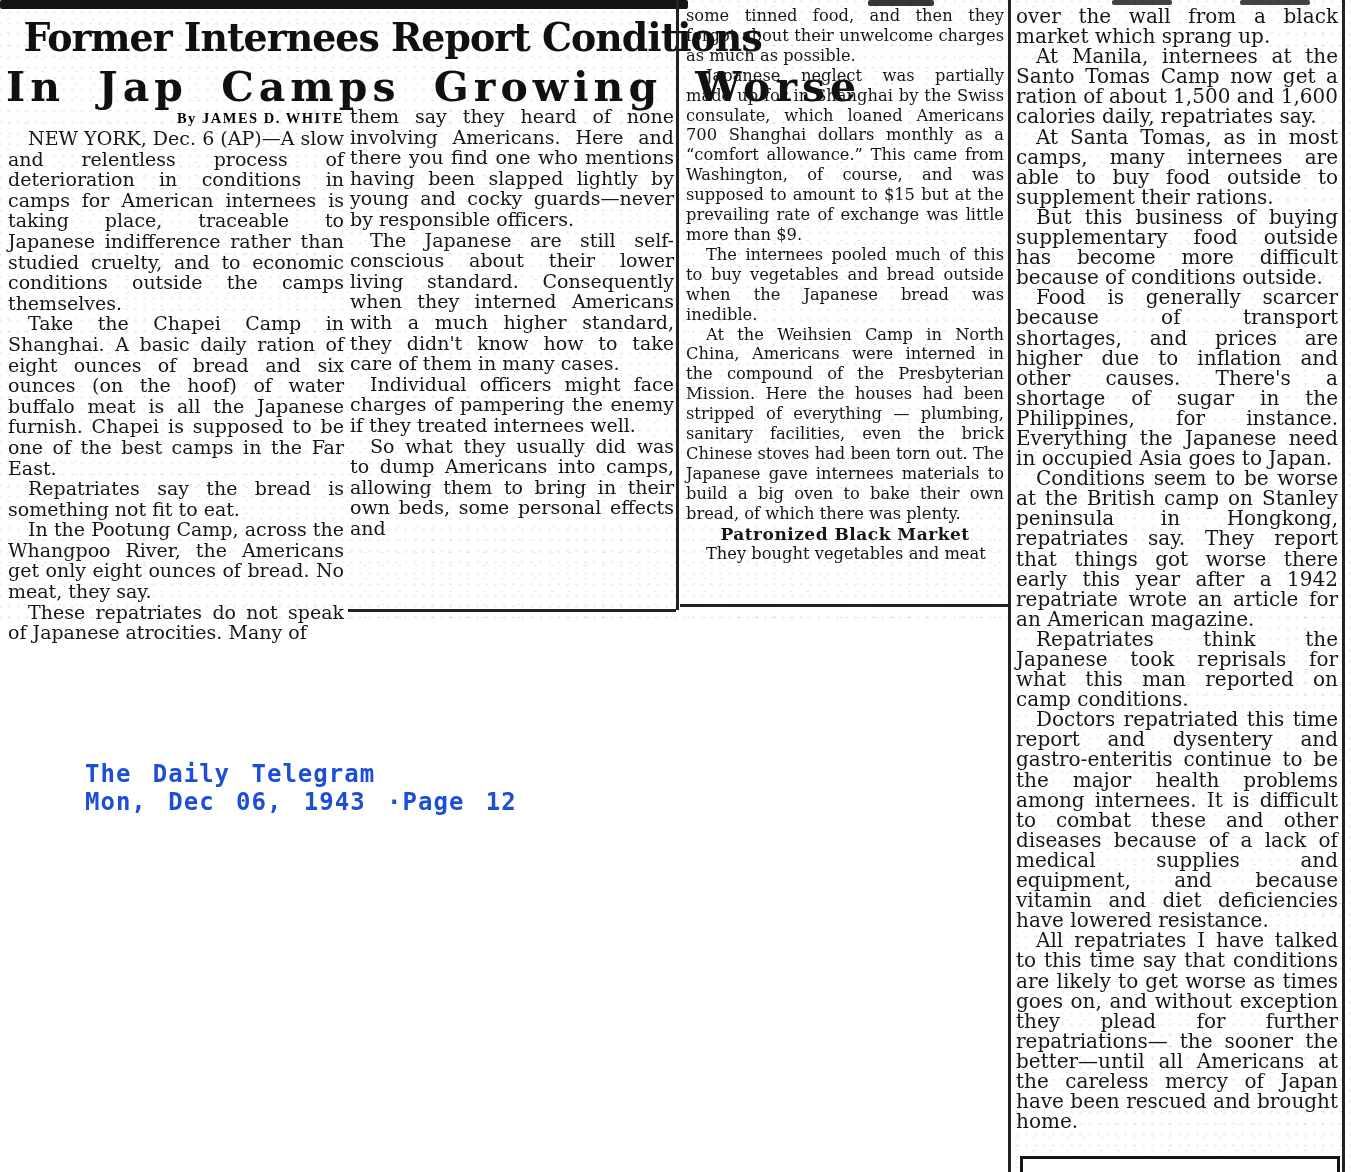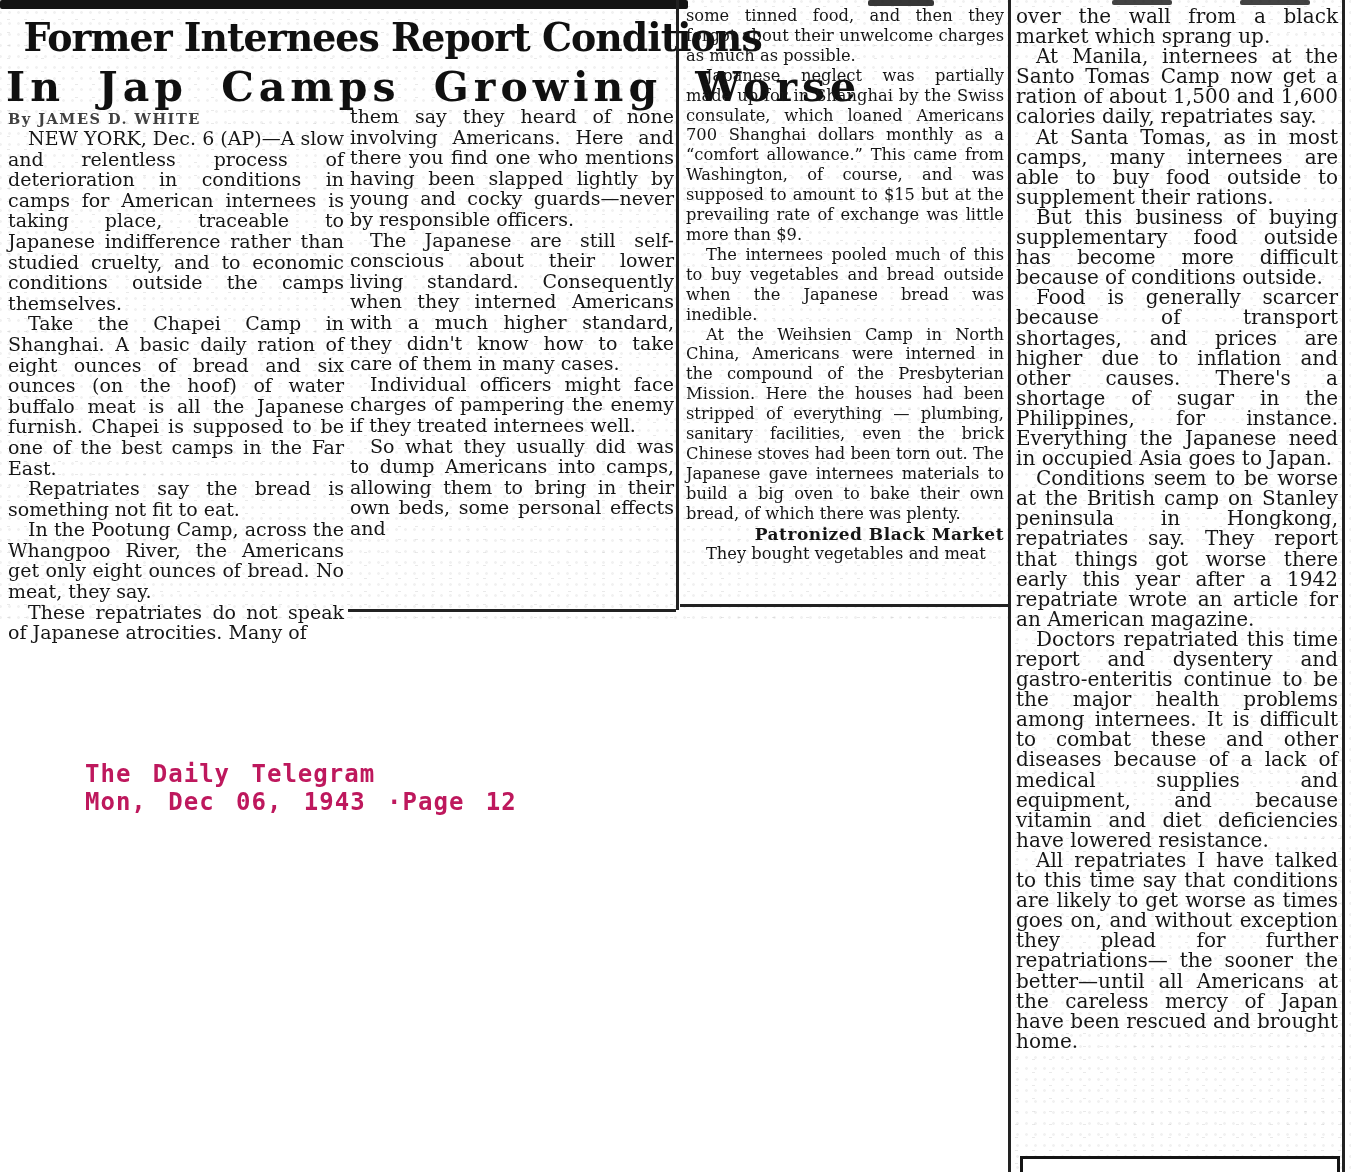--- a/index.html
+++ b/index.html
@@ -24,52 +24,52 @@
   .hl1{
     font-weight:bold;font-size:39px;white-space:nowrap;
     letter-spacing:-1px;transform:scaleX(.97);transform-origin:left top;
     padding-left:18px;color:#101010;
   }
   .hl2{
     font-weight:bold;font-size:41px;white-space:nowrap;text-align:center;
     letter-spacing:5px;word-spacing:14px;margin-top:3px;color:#101010;
   }
   .byline{
-    position:absolute;left:8px;top:110px;width:336px;text-align:left;
-    font-weight:bold;font-size:14.5px;letter-spacing:1.5px;color:#404040;
+    position:absolute;left:8px;top:110px;width:336px;text-align:right;
+    font-weight:bold;font-size:14.5px;letter-spacing:1.5px;color:#000000;font-family:Liberation Serif, serif;
   }
 
   .col{position:absolute;font-size:19px;line-height:20.6px;text-align:justify;}
   .col p{margin:0;text-indent:20px;}
   .col p.noindent{text-indent:0;}
   .col1{left:8px;top:128px;width:336px;}
   .col2{left:350px;top:106px;width:324px;}
   .col3{left:686px;top:6px;width:318px;font-size:16.3px;line-height:19.9px;}
   .col4{left:1016px;top:6px;width:322px;font-size:20px;line-height:20.1px;}
   .subhead{
-    text-align:right;font-weight:bold;font-size:17px;text-indent:0 !important;
+    text-align:center;font-weight:bold;font-size:17px;text-indent:0 !important;
     letter-spacing:.5px;margin:1px 0 0 0 !important;
   }
 
   .vrule{position:absolute;width:2.5px;background:#222;}
   .vr1{left:676px;top:0;height:610px;}
   .vr2{left:1008px;top:0;height:1172px;}
   .vr3{left:1342px;top:0;height:1172px;}
   .hrule{position:absolute;height:2.5px;background:#222;}
   .hr-col3{left:680px;top:604px;width:328px;}
   .hr-col2{left:348px;top:609px;width:328px;}
 
   .ad-box{
     position:absolute;left:1020px;top:1156px;width:314px;height:40px;
     border:3px solid #141414;background:#fff;
   }
 
   .caption{
     position:absolute;left:85px;top:760px;
-    font-family:"DejaVu Sans Mono",monospace;font-weight:bold;color:#be185d;
+    font-family:"DejaVu Sans Mono",monospace;font-weight:bold;color:#1d4ed8;
   }
   .caption .cap1{font-size:24px;letter-spacing:1px;word-spacing:6px;}
   .caption .cap2{font-size:24px;letter-spacing:1px;word-spacing:6px;margin-top:0;}
 </style>
 </head>
 <body>
 
 <div class="page">
 
   <div class="texture tex-top"></div>
@@ -111,20 +111,21 @@
     <p>They bought vegetables and meat</p>
   </div>
 
   <div class="col col4">
     <p class="noindent">over the wall from a black market which sprang up.</p>
     <p>At Manila, internees at the Santo Tomas Camp now get a ration of about 1,500 and 1,600 calories daily, repatriates say.</p>
     <p>At Santa Tomas, as in most camps, many internees are able to buy food outside to supplement their rations.</p>
     <p>But this business of buying supplementary food outside has become more difficult because of conditions outside.</p>
     <p>Food is generally scarcer because of transport shortages, and prices are higher due to inflation and other causes.  There's a shortage of sugar in the Philippines, for instance.  Everything the Japanese need in occupied Asia goes to Japan.</p>
     <p>Conditions seem to be worse at the British camp on Stanley peninsula in Hongkong, repatriates say.  They report that things got worse there early this year after a 1942 repatriate wrote an article for an American magazine.</p>
+    <p>Repatriates think the Japanese took reprisals for what this man reported on camp conditions.</p>
     <p>Doctors repatriated this time report and dysentery and gastro-enteritis continue to be the major health problems among internees. It is difficult to combat these and other diseases because of a lack of medical supplies and equipment, and because vitamin and diet deficiencies have lowered resistance.</p>
     <p>All repatriates I have talked to this time say that conditions are likely to get worse as times goes on, and without exception they plead for further repatriations— the sooner the better—until all Americans at the careless mercy of Japan have been rescued and brought home.</p>
   </div>
 
   <div class="vrule vr1"></div>
   <div class="vrule vr2"></div>
   <div class="vrule vr3"></div>
   <div class="hrule hr-col3"></div>
   <div class="hrule hr-col2"></div>
 

